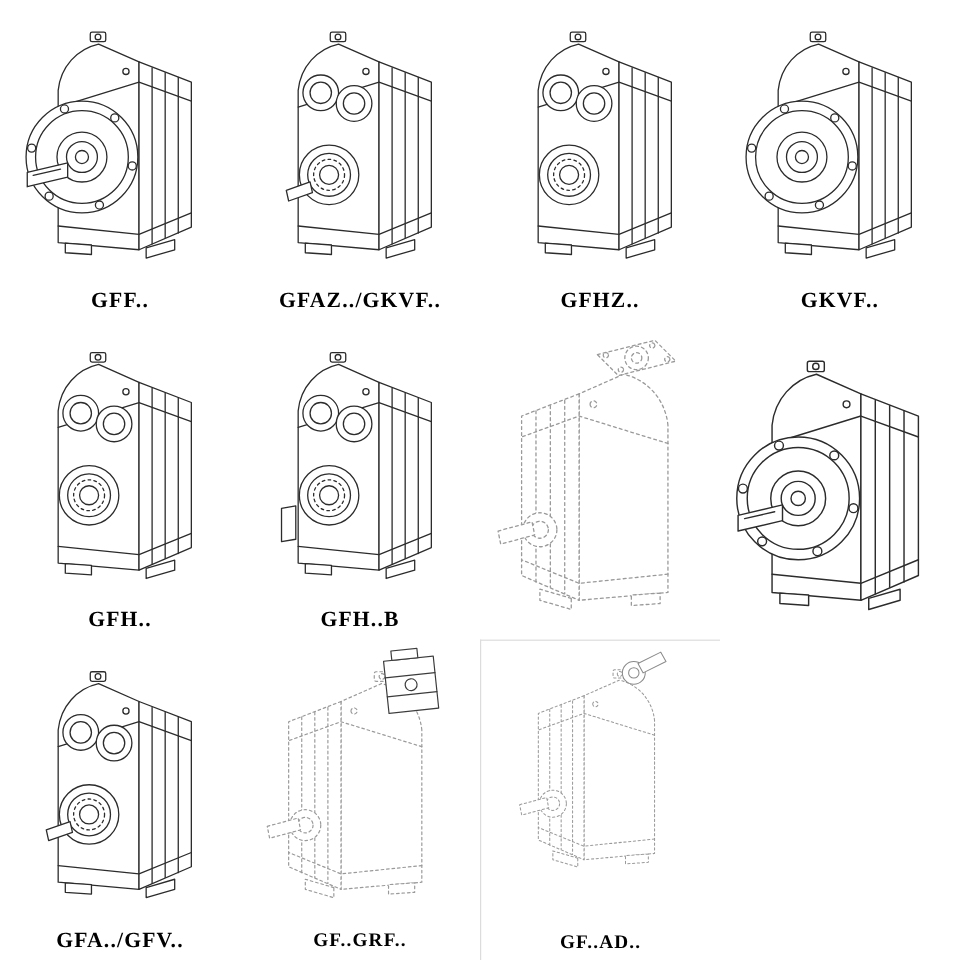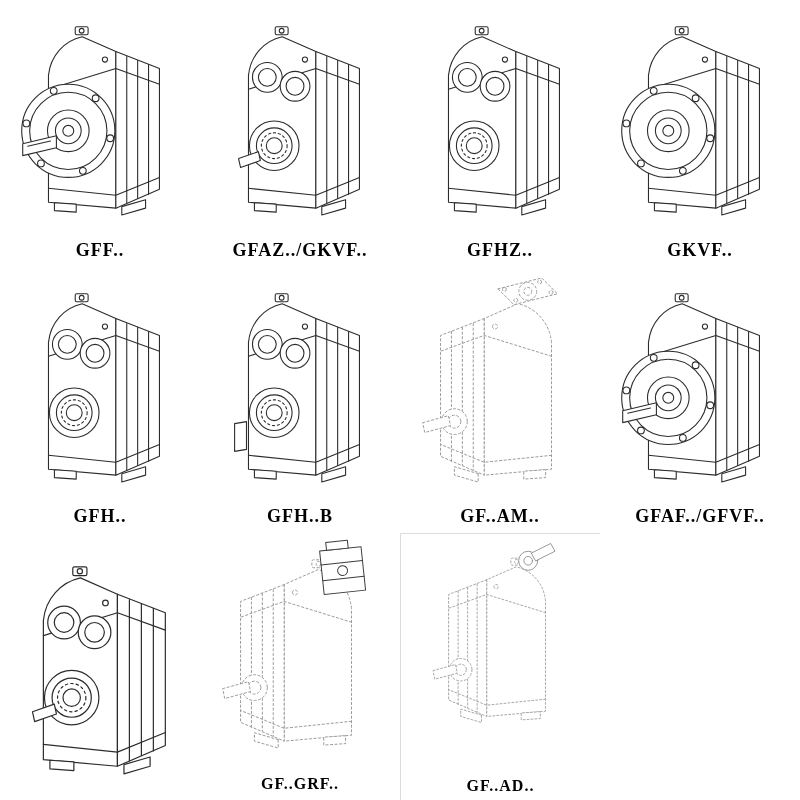--- a/index.html
+++ b/index.html
@@ -206,35 +206,34 @@
     <svg class="drawing" viewBox="0 0 180 230">
         <use href="#sym-gfhb"></use>
       </svg>
     <div class="label">GFH..B</div>
   </div>
 
   <div class="cell">
     <svg class="drawing dashed" viewBox="0 0 180 230">
         <use href="#sym-am"></use>
       </svg>
-    <div class="label">GF..AM..</div>
   </div>
 
 
   <div class="cell">
     <svg class="drawing" viewBox="0 0 180 230">
         <use href="#sym-gff"></use>
       </svg>
-    <div class="label">GFAF../GFVF..</div>
   </div>
 
   <div class="cell">
     <svg class="drawing" viewBox="0 0 180 230">
         <use href="#sym-gfaz"></use>
       </svg>
+    <div class="label">GFA../GFV..</div>
   </div>
 
   <div class="cell">
     <svg class="drawing dashed" viewBox="0 0 180 230">
         <use href="#sym-grf"></use>
       </svg>
     <div class="label lg">GF..GRF..</div>
   </div>
 
   <div class="cell boxed">

